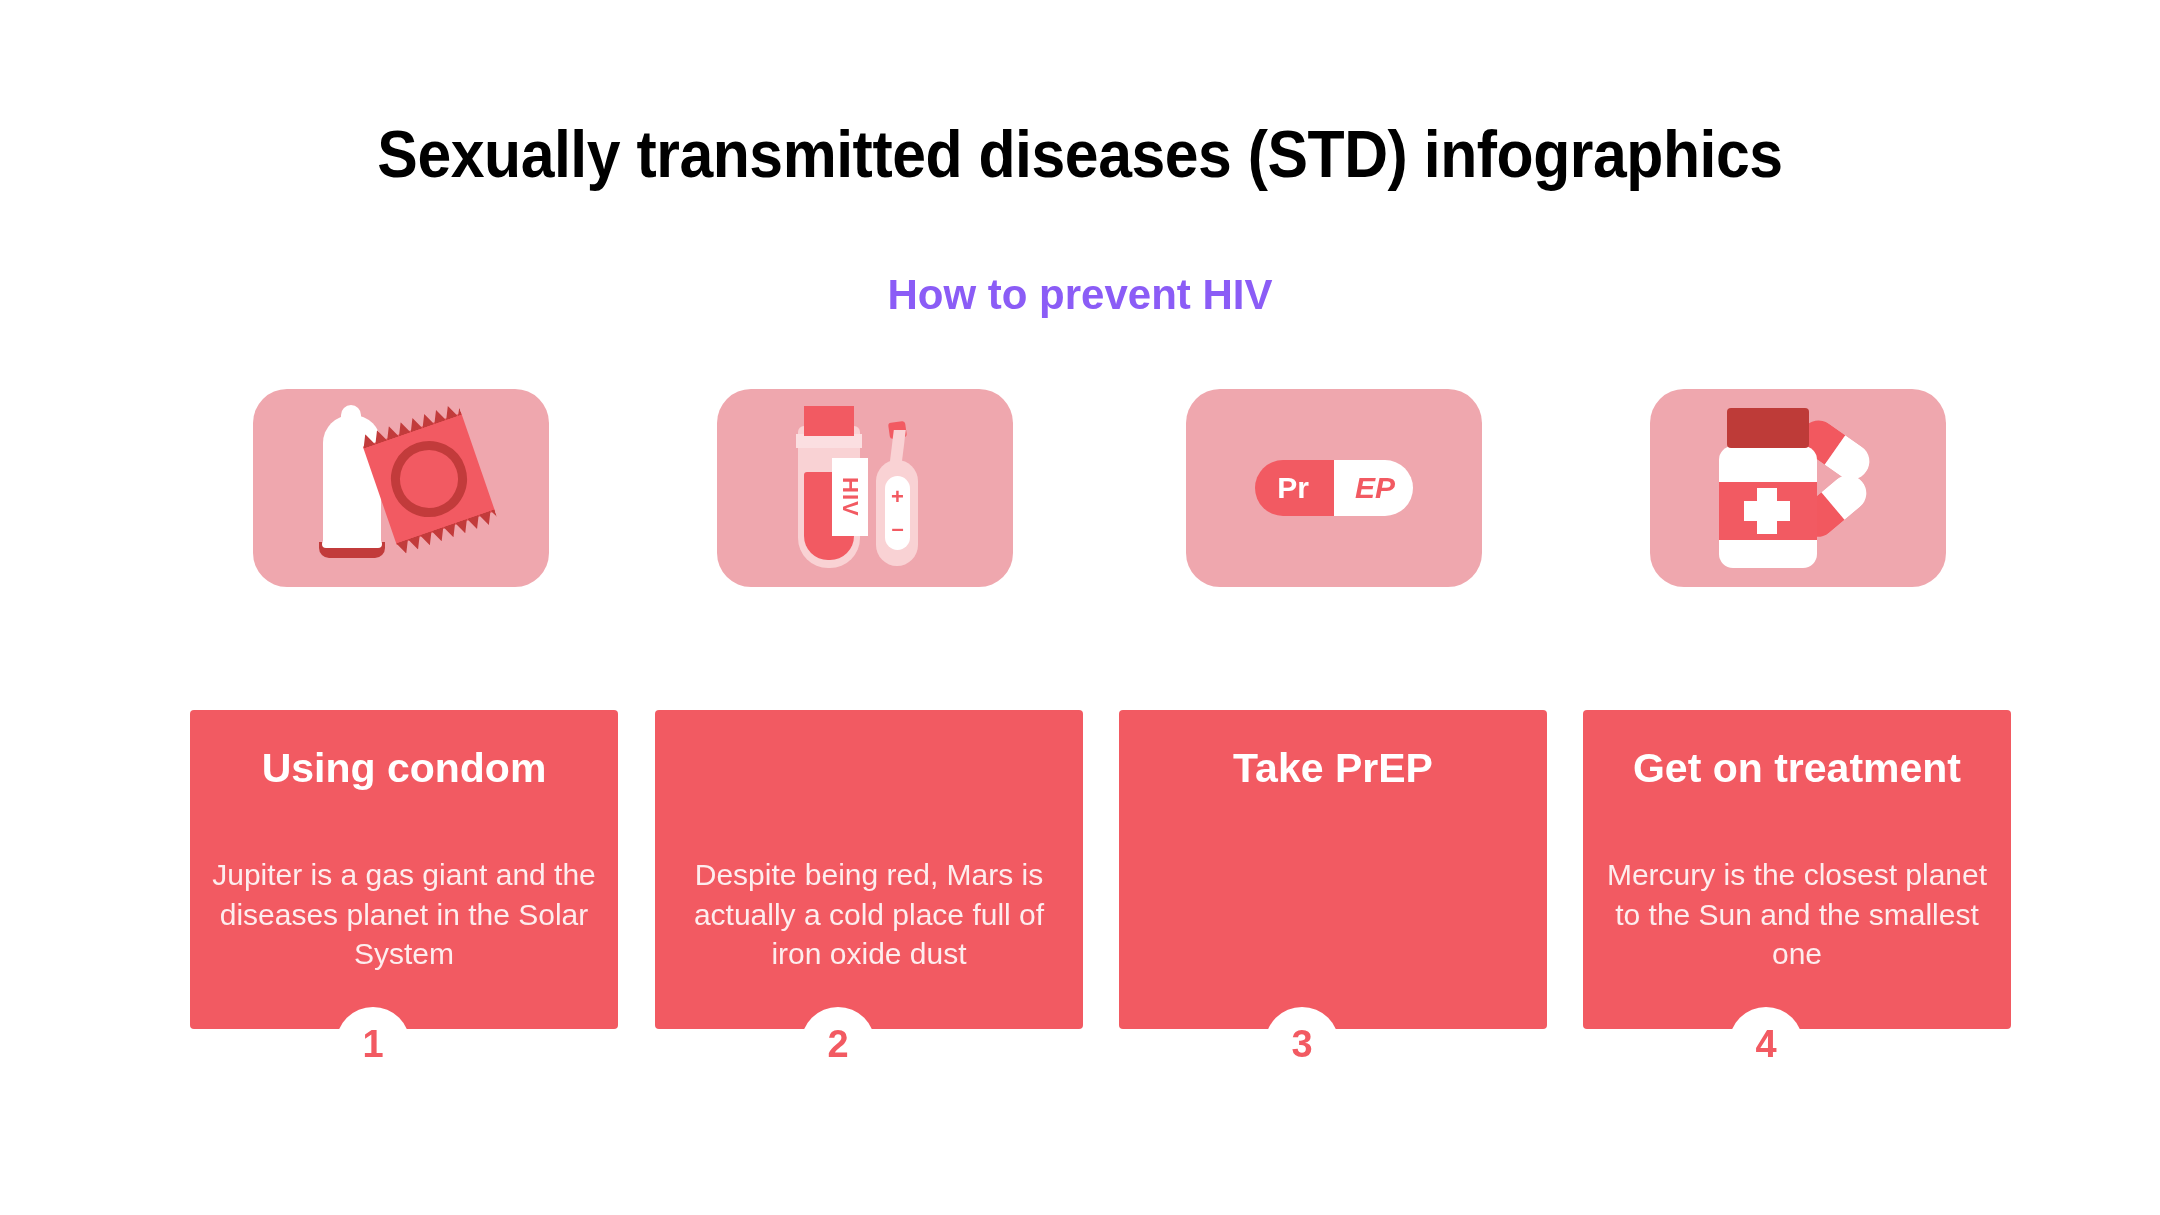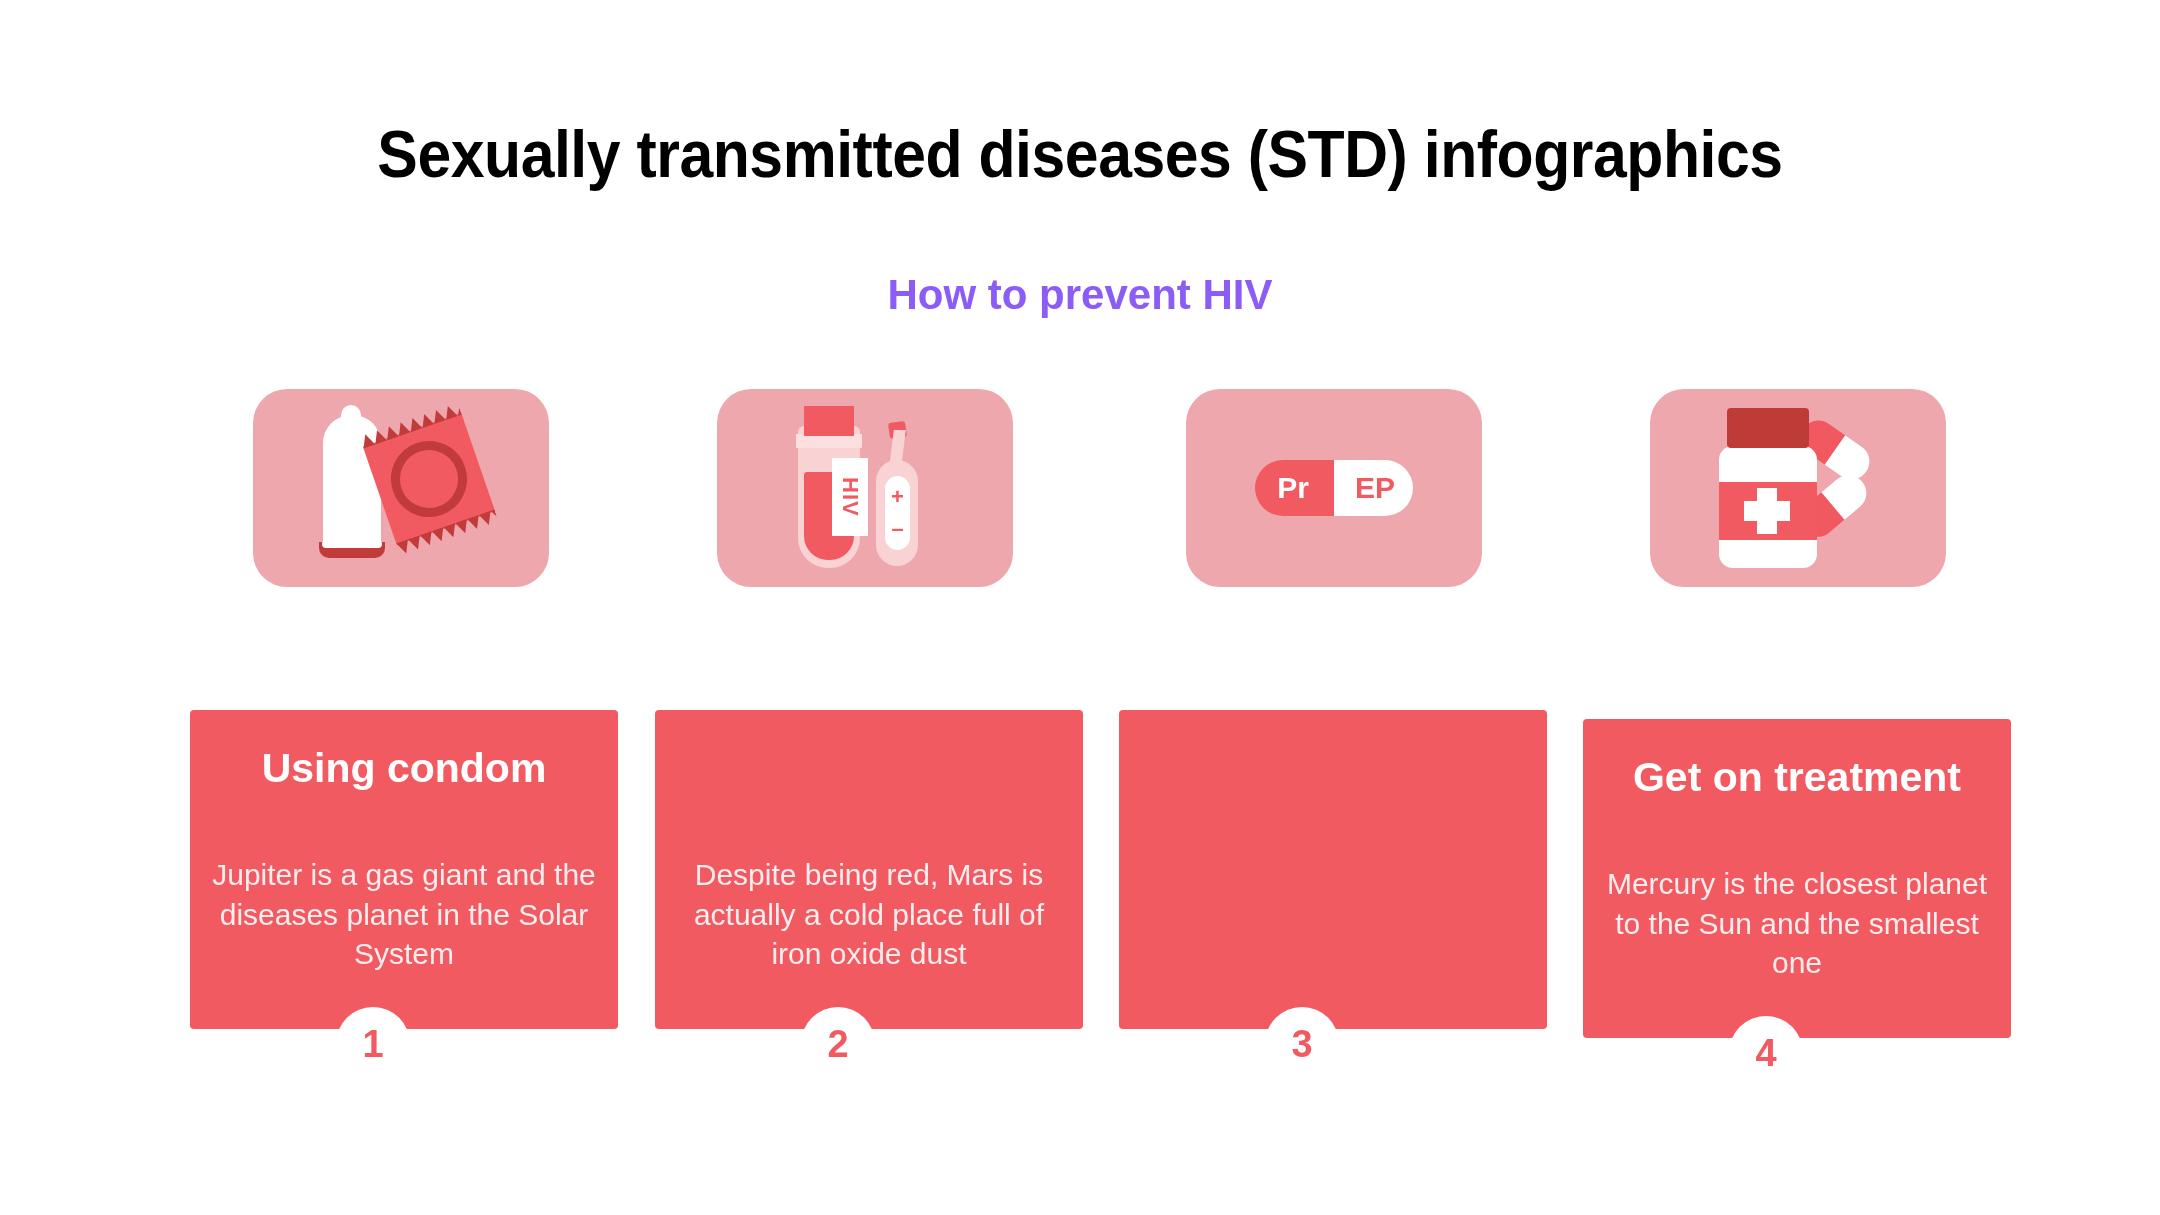--- a/index.html
+++ b/index.html
@@ -77,21 +77,21 @@
     position: absolute;
     top: 710px;
     width: 428px;
     height: 319px;
     background: #F25A62;
     border-radius: 4px;
   }
   .card-1 { left: 190px; }
   .card-2 { left: 655px; }
   .card-3 { left: 1119px; }
-  .card-4 { left: 1583px; margin-top: 9px; }
+  .card-4 { left: 1583px; }
 
   .card-title {
     position: absolute;
     top: 36px;
     left: 20px;
     right: 20px;
     text-align: center;
     font-weight: 700;
     font-size: 41px;
     line-height: 1.12;
@@ -322,20 +322,21 @@
   .prep-right {
     flex: 1;
     background: #ffffff;
     color: #F25A62;
     display: flex;
     align-items: center;
     justify-content: center;
     font-weight: 700;
     font-size: 30px;
     padding-left: 3px;
+    font-style: italic;
   }
 
   
   .bottle-wrap { position: relative; width: 170px; height: 168px; }
   .bottle-body {
     position: absolute;
     left: 6px;
     top: 42px;
     width: 98px;
     height: 122px;
@@ -477,20 +478,21 @@
     <div class="card-body">Jupiter is a gas giant and the diseases planet in the Solar System</div>
     <div class="card-badge">1</div>
   </div>
 
   <div class="text-card card-2">
     <div class="card-body">Despite being red, Mars is actually a cold place full of iron oxide dust</div>
     <div class="card-badge">2</div>
   </div>
 
   <div class="text-card card-3">
+    <div class="card-title">Take PrEP</div>
     <div class="card-badge">3</div>
   </div>
 
   <div class="text-card card-4">
     <div class="card-title">Get on treatment</div>
     <div class="card-body">Mercury is the closest planet to the Sun and the smallest one</div>
     <div class="card-badge">4</div>
   </div>
 
 </div>

